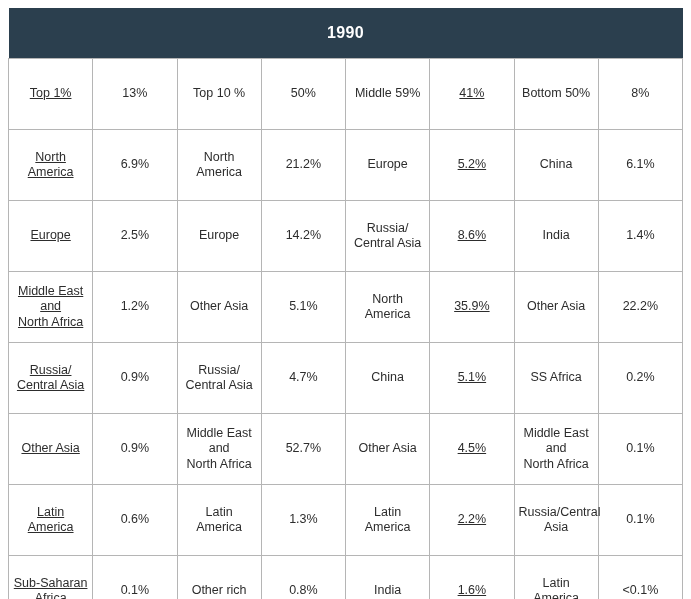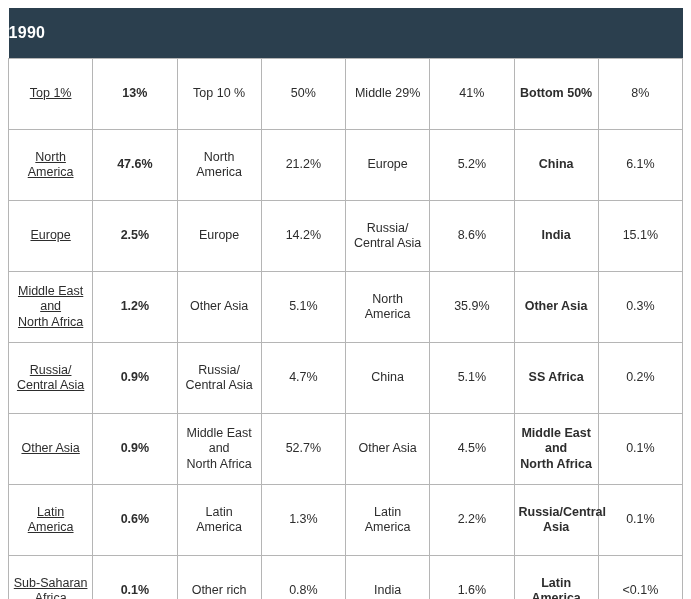--- a/index.html
+++ b/index.html
@@ -22,100 +22,100 @@
   table.wealth-table {
     border-collapse: collapse;
     width: 675px;
     table-layout: fixed;
   }
   table.wealth-table th.title-bar {
     background: #2b3f4e;
     color: #ffffff;
     font-size: 16px;
     font-weight: bold;
-    text-align: left;
+    text-align: center;
     height: 50px;
     letter-spacing: 0.3px;
     border: none;
     padding: 0;
   }
   table.wealth-table td {
     border: 1px solid #b5b5b5;
     text-align: center;
     vertical-align: middle;
     font-size: 12.5px;
     color: #2d2d2d;
     height: 66px;
     padding: 2px 4px;
     line-height: 1.22;
     background: #ffffff;
   }
   td.c-name  { width: 120px; text-decoration: underline; }
-  td.c-val   { width: 49px; font-weight: bold; }
+  td.c-val   { width: 49px; }
   td.c-name2 { width: 120px; }
   td.c-val2  { width: 49px; margin-left: 28px; }
   td.c-name3 { width: 139px; }
-  td.c-val3  { width: 27px; }
-  td.c-name4 { width: 123px; font-weight: bold; }
+  td.c-val3  { width: 27px; text-decoration: underline; }
+  td.c-name4 { width: 123px; }
   td.c-val4  { width: 48px; }
   tr.data-row:last-child td { height: 66px; }
 </style>
 </head>
 <body>
 
 <div id="wealth-table-wrap">
   <table class="wealth-table">
     <thead>
       <tr>
         <th class="title-bar" colspan="8">1990</th>
       </tr>
     </thead>
     <tbody>
       <tr class="group-header-row">
         <td class="c-name">Top 1%</td>
         <td class="c-val">13%</td>
         <td class="c-name2">Top 10 %</td>
         <td class="c-val2">50%</td>
-        <td class="c-name3">Middle 29%</td>
+        <td class="c-name3">Middle 59%</td>
         <td class="c-val3">41%</td>
         <td class="c-name4">Bottom 50%</td>
         <td class="c-val4">8%</td>
       </tr>
 
       <tr class="data-row">
         <td class="c-name">North America</td>
-        <td class="c-val">47.6%</td>
+        <td class="c-val">6.9%</td>
         <td class="c-name2">North America</td>
         <td class="c-val2">21.2%</td>
         <td class="c-name3">Europe</td>
         <td class="c-val3">5.2%</td>
         <td class="c-name4">China</td>
         <td class="c-val4">6.1%</td>
       </tr>
 
       <tr class="data-row">
         <td class="c-name">Europe</td>
         <td class="c-val">2.5%</td>
         <td class="c-name2">Europe</td>
         <td class="c-val2">14.2%</td>
         <td class="c-name3">Russia/<br>Central Asia</td>
         <td class="c-val3">8.6%</td>
         <td class="c-name4">India</td>
-        <td class="c-val4">15.1%</td>
+        <td class="c-val4">1.4%</td>
       </tr>
 
       <tr class="data-row">
         <td class="c-name">Middle East and<br>North Africa</td>
         <td class="c-val">1.2%</td>
         <td class="c-name2">Other Asia</td>
         <td class="c-val2">5.1%</td>
         <td class="c-name3">North America</td>
         <td class="c-val3">35.9%</td>
         <td class="c-name4">Other Asia</td>
-        <td class="c-val4">0.3%</td>
+        <td class="c-val4">22.2%</td>
       </tr>
 
       <tr class="data-row">
         <td class="c-name">Russia/<br>Central Asia</td>
         <td class="c-val">0.9%</td>
         <td class="c-name2">Russia/<br>Central Asia</td>
         <td class="c-val2">4.7%</td>
         <td class="c-name3">China</td>
         <td class="c-val3">5.1%</td>
         <td class="c-name4">SS Africa</td>

